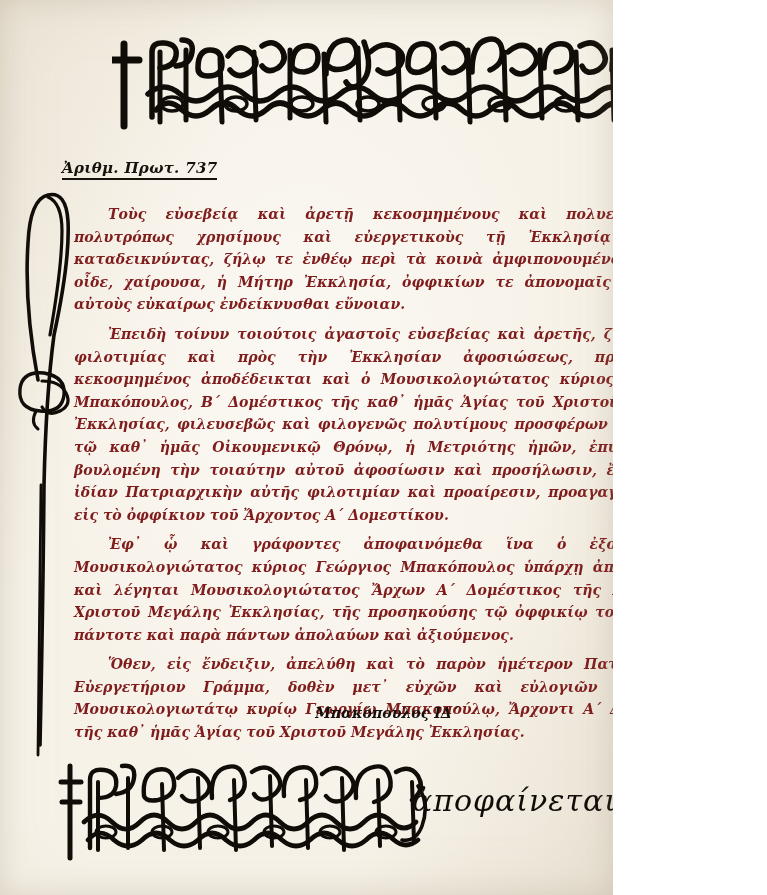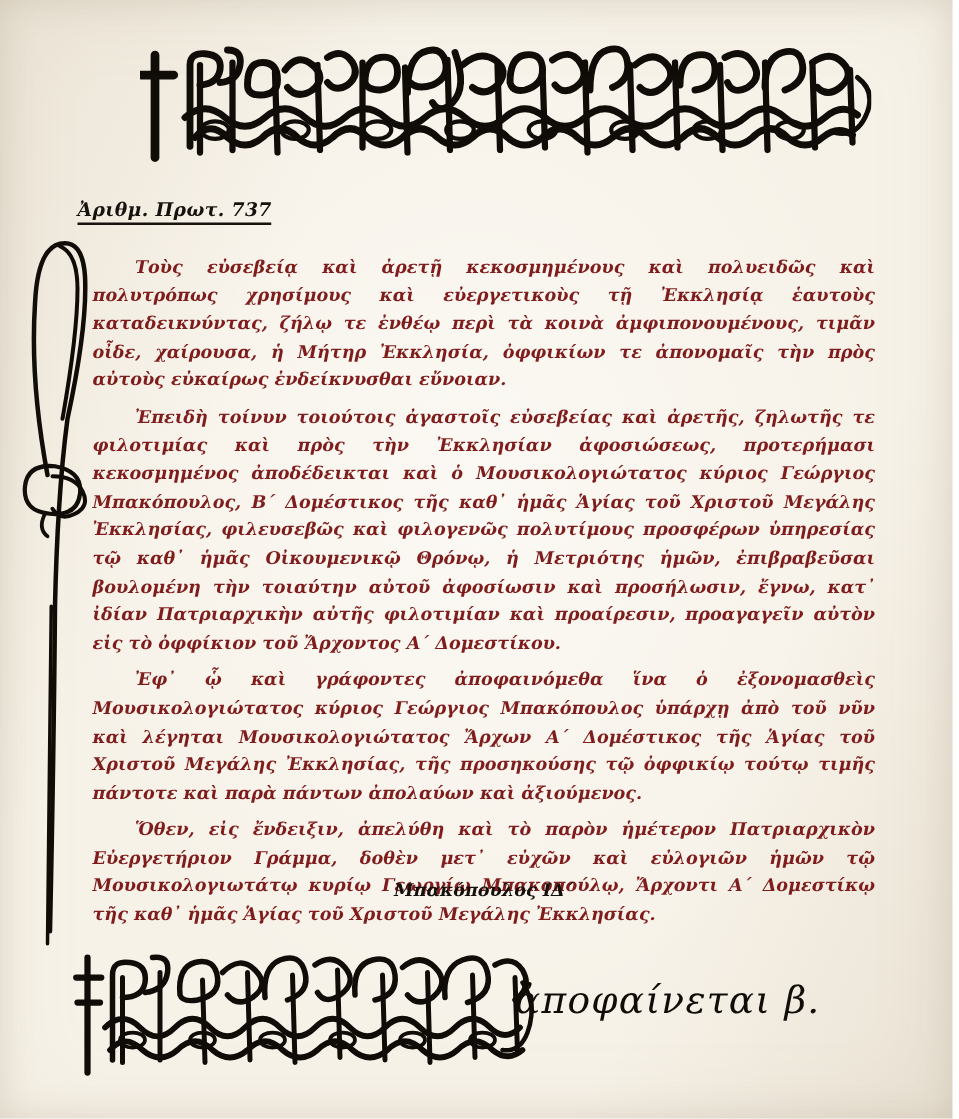--- a/index.html
+++ b/index.html
@@ -6,21 +6,21 @@
     margin: 0;
     padding: 0;
     background: #ffffff;
   }
   body {
     font-family: "DejaVu Serif", serif;
   }
 
   .page {
     position: relative;
-    width: 762px;
+    width: 613px;
     height: 895px;
     background: #f7f2e8;
     overflow: hidden;
     box-sizing: border-box;
   }
 
   
   .paper-texture {
     position: absolute;
     inset: 0;

